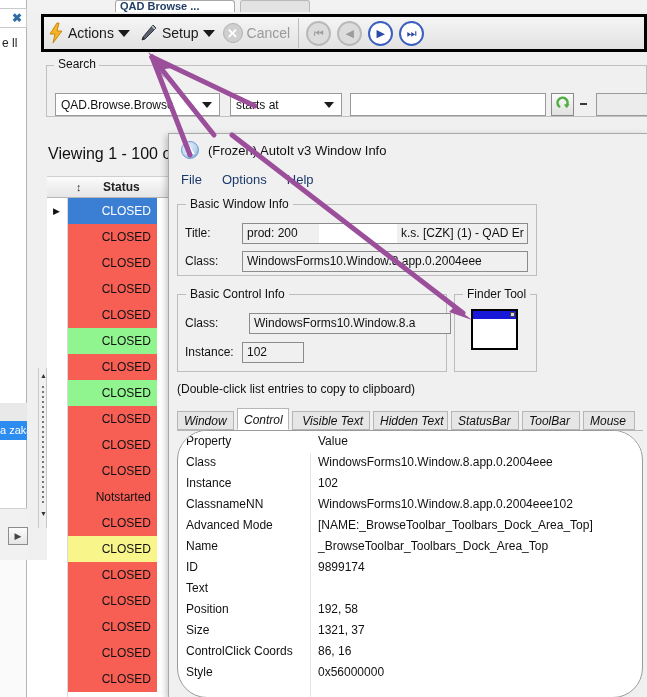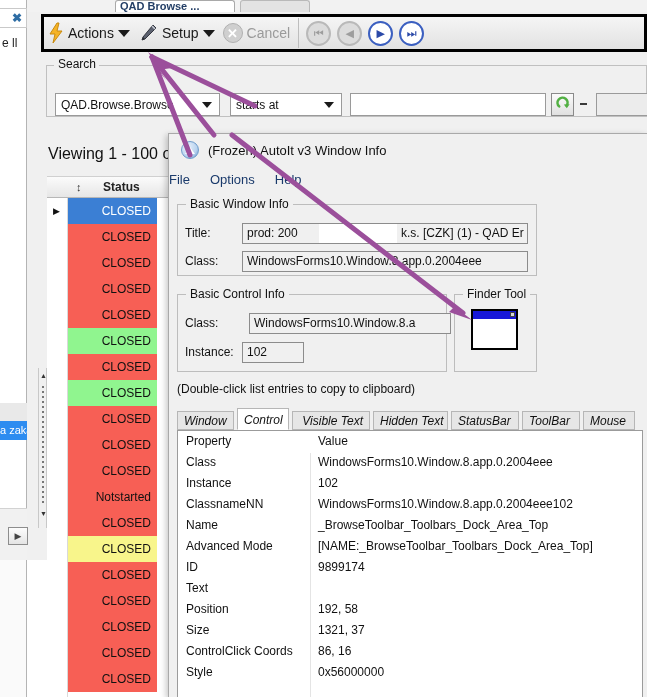--- a/index.html
+++ b/index.html
@@ -171,21 +171,21 @@
     background: #f0f0f0; border: 1px solid #a9a9a9;
     border-right: none; border-bottom: none;
     box-shadow: -2px 2px 6px rgba(0,0,0,0.22);
     font-family: "Liberation Sans", sans-serif;
   }
   .ai-titlebar { position: relative; height: 32px; background: #f0f0f0; display: flex; align-items: center; padding-left: 12px; gap: 9px; }
   .ai-logo { width: 18px; height: 18px; border-radius: 50%; background: radial-gradient(circle at 35% 30%, #eaf2fb, #b9d3ef 60%, #5d8fc6);
     border: 1px solid #6f9ccb; display:flex; align-items:center; justify-content:center; }
   .ai-logo .tri { width: 0; height: 0; border-left: 5px solid transparent; border-right: 5px solid transparent; border-bottom: 7px solid #ffffff; }
   .ai-title { font-size: 13px; color: #111; }
-  .ai-menubar { height: 26px; display: flex; align-items: center; gap: 20px; }
+  .ai-menubar { height: 26px; display: flex; align-items: center; padding-left: 12px; gap: 20px; }
   .ai-menu { font-size: 13px; color: #1a3a6b; }
 
   .ai-group { position: absolute; border: 1px solid #bdbdbd; }
   .ai-group-legend { position: absolute; top: -8px; left: 8px; padding: 0 4px; background: #f0f0f0; font-size: 12px; color: #111; }
   .ai-field-label { position: absolute; font-size: 12px; color: #111; }
   .ai-field {
     position: absolute; background: #f0f0f0; border: 1px solid #8c8c8c;
     font-size: 12px; color: #111; padding: 1px 0 0 4px;
     overflow: hidden; white-space: nowrap; line-height: 17px;
   }
@@ -421,46 +421,46 @@
           <div class="ai-tab active" style="left: 60px; width: 52px;">Control</div>
           <div class="ai-tab" style="left: 115px; width: 78px; text-align: right;">Visible Text</div>
           <div class="ai-tab" style="left: 196px; width: 75px;">Hidden Text</div>
           <div class="ai-tab" style="left: 274px; width: 68px;">StatusBar</div>
           <div class="ai-tab" style="left: 345px; width: 58px;">ToolBar</div>
           <div class="ai-tab" style="left: 406px; width: 52px;">Mouse</div>
         </div>
     </div>
     <div class="ai-tabline" style="left:8px; top:296px; width:466px;"></div>
 
-    <div class="ai-listview" style="left:8px; top:296px; width:466px; height:268px;">
+    <div class="ai-listview" style="left:8px; top:296px; width:466px; height:268px;border-radius:30px;">
       <div class="lv-coldiv"></div>
       <div class="lv-head">
         <span class="h" style="left:8px;">Property</span>
         <span class="h" style="left:140px;">Value</span>
       </div>
       <div id="lv-rows">
           <div class="lv-row">
             <span class="p">Class</span>
             <span class="v">WindowsForms10.Window.8.app.0.2004eee</span>
           </div>
           <div class="lv-row">
             <span class="p">Instance</span>
             <span class="v">102</span>
           </div>
           <div class="lv-row">
             <span class="p">ClassnameNN</span>
             <span class="v">WindowsForms10.Window.8.app.0.2004eee102</span>
           </div>
           <div class="lv-row">
+            <span class="p">Advanced Mode</span>
+            <span class="v">[NAME:_BrowseToolbar_Toolbars_Dock_Area_Top]</span>
+          </div>
+          <div class="lv-row">
             <span class="p">Name</span>
             <span class="v">_BrowseToolbar_Toolbars_Dock_Area_Top</span>
-          </div>
-          <div class="lv-row">
-            <span class="p">Advanced Mode</span>
-            <span class="v">[NAME:_BrowseToolbar_Toolbars_Dock_Area_Top]</span>
           </div>
           <div class="lv-row">
             <span class="p">ID</span>
             <span class="v">9899174</span>
           </div>
           <div class="lv-row">
             <span class="p">Text</span>
             <span class="v"></span>
           </div>
           <div class="lv-row">

